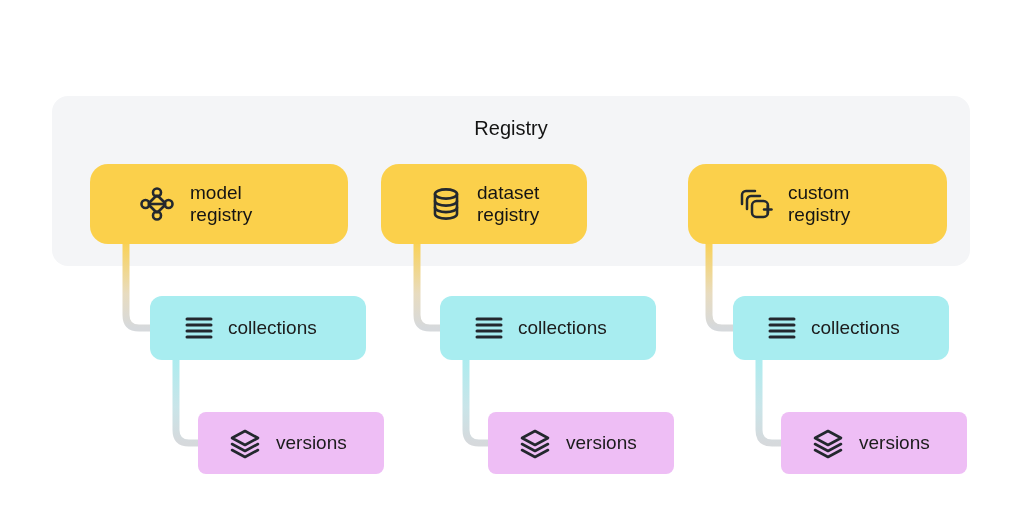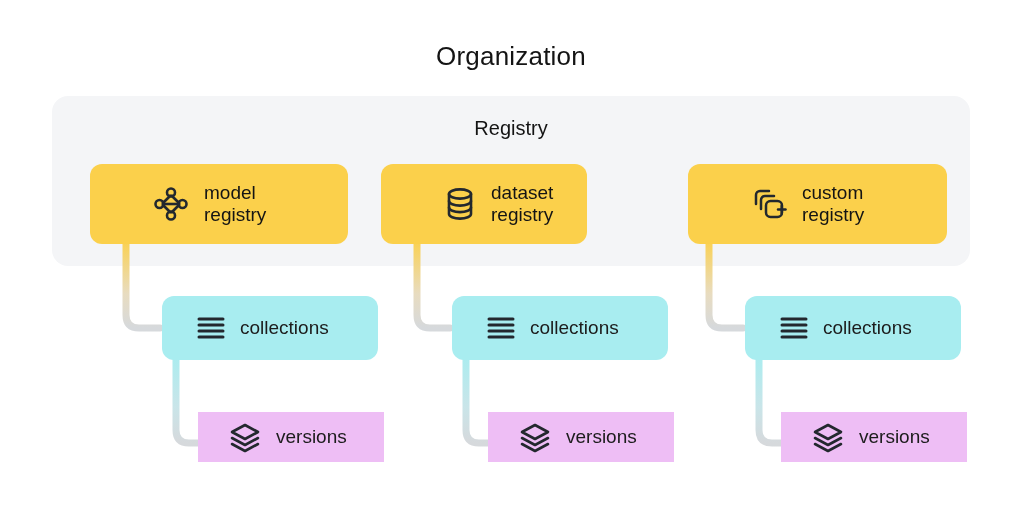--- a/index.html
+++ b/index.html
@@ -72,36 +72,35 @@
     position: absolute;
     display: flex;
     align-items: center;
     box-sizing: border-box;
     z-index: 3;
   }
 
   .card-registry {
     height: 80px;
     background: #fbd04b;
-    border-radius: 12px;
-    padding-left: 62px;
+    border-radius: 18px;
+    padding-left: 48px;
   }
 
   .card-collections {
     height: 64px;
     background: #a8edf0;
     border-radius: 12px;
     padding-left: 34px;
-    margin-left: 12px;
   }
 
   .card-versions {
-    height: 50px;
+    height: 62px;
     background: #eebef5;
-    border-radius: 0;
+    border-radius: 8px;
     padding-left: 30px;
     text-align: center;
   }
 
   .card-icon {
     flex: 0 0 auto;
     display: block;
     margin-right: 14px;
   }
 
@@ -116,21 +115,20 @@
   .card-versions .card-label {
     font-size: 19px;
     color: #1c1c1c;
   }
 </style>
 </head>
 <body>
 
 <div id="diagram-root">
 
-  <div class="org-title">Organization</div>
 
   <div class="registry-panel"></div>
   <div class="registry-title">Registry</div>
 
   <svg class="connector-layer" width="1022" height="525" viewBox="0 0 1022 525" fill="none">
     <defs>
       <linearGradient id="gradYellow1" x1="0" y1="0" x2="0" y2="1">
         <stop offset="0%" stop-color="#fbd04b"></stop>
         <stop offset="62%" stop-color="#e8dcc0"></stop>
         <stop offset="100%" stop-color="#d6d9dc"></stop>

